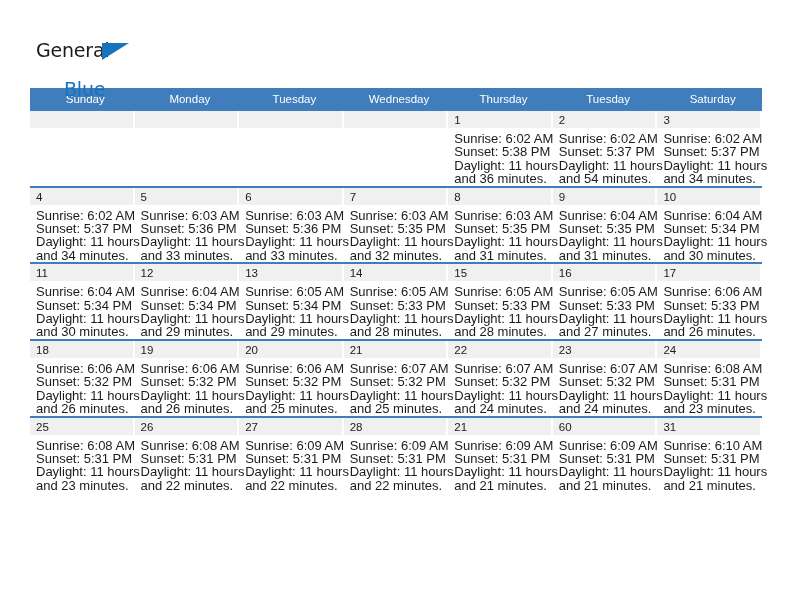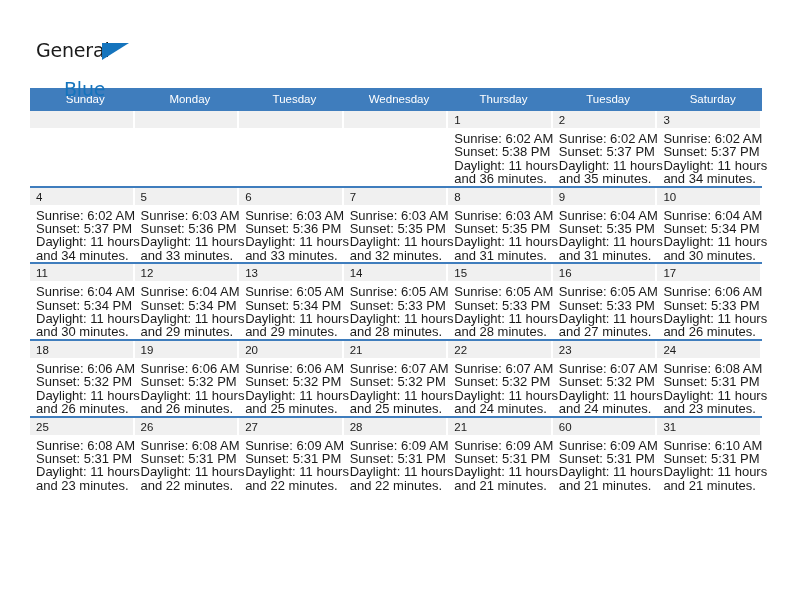--- a/index.html
+++ b/index.html
@@ -208,21 +208,21 @@
               <div>Daylight: 11 hours</div>
               <div>and 36 minutes.</div>
             </div>
           </td>
           <td>
             <div class="daynum-band">2</div>
             <div class="cell-body">
               <div>Sunrise: 6:02 AM</div>
               <div>Sunset: 5:37 PM</div>
               <div>Daylight: 11 hours</div>
-              <div>and 35 minutes.</div>
+              <div>and 54 minutes.</div>
             </div>
           </td>
           <td>
             <div class="daynum-band">3</div>
             <div class="cell-body">
               <div>Sunrise: 6:02 AM</div>
               <div>Sunset: 5:37 PM</div>
               <div>Daylight: 11 hours</div>
               <div>and 34 minutes.</div>
             </div>

